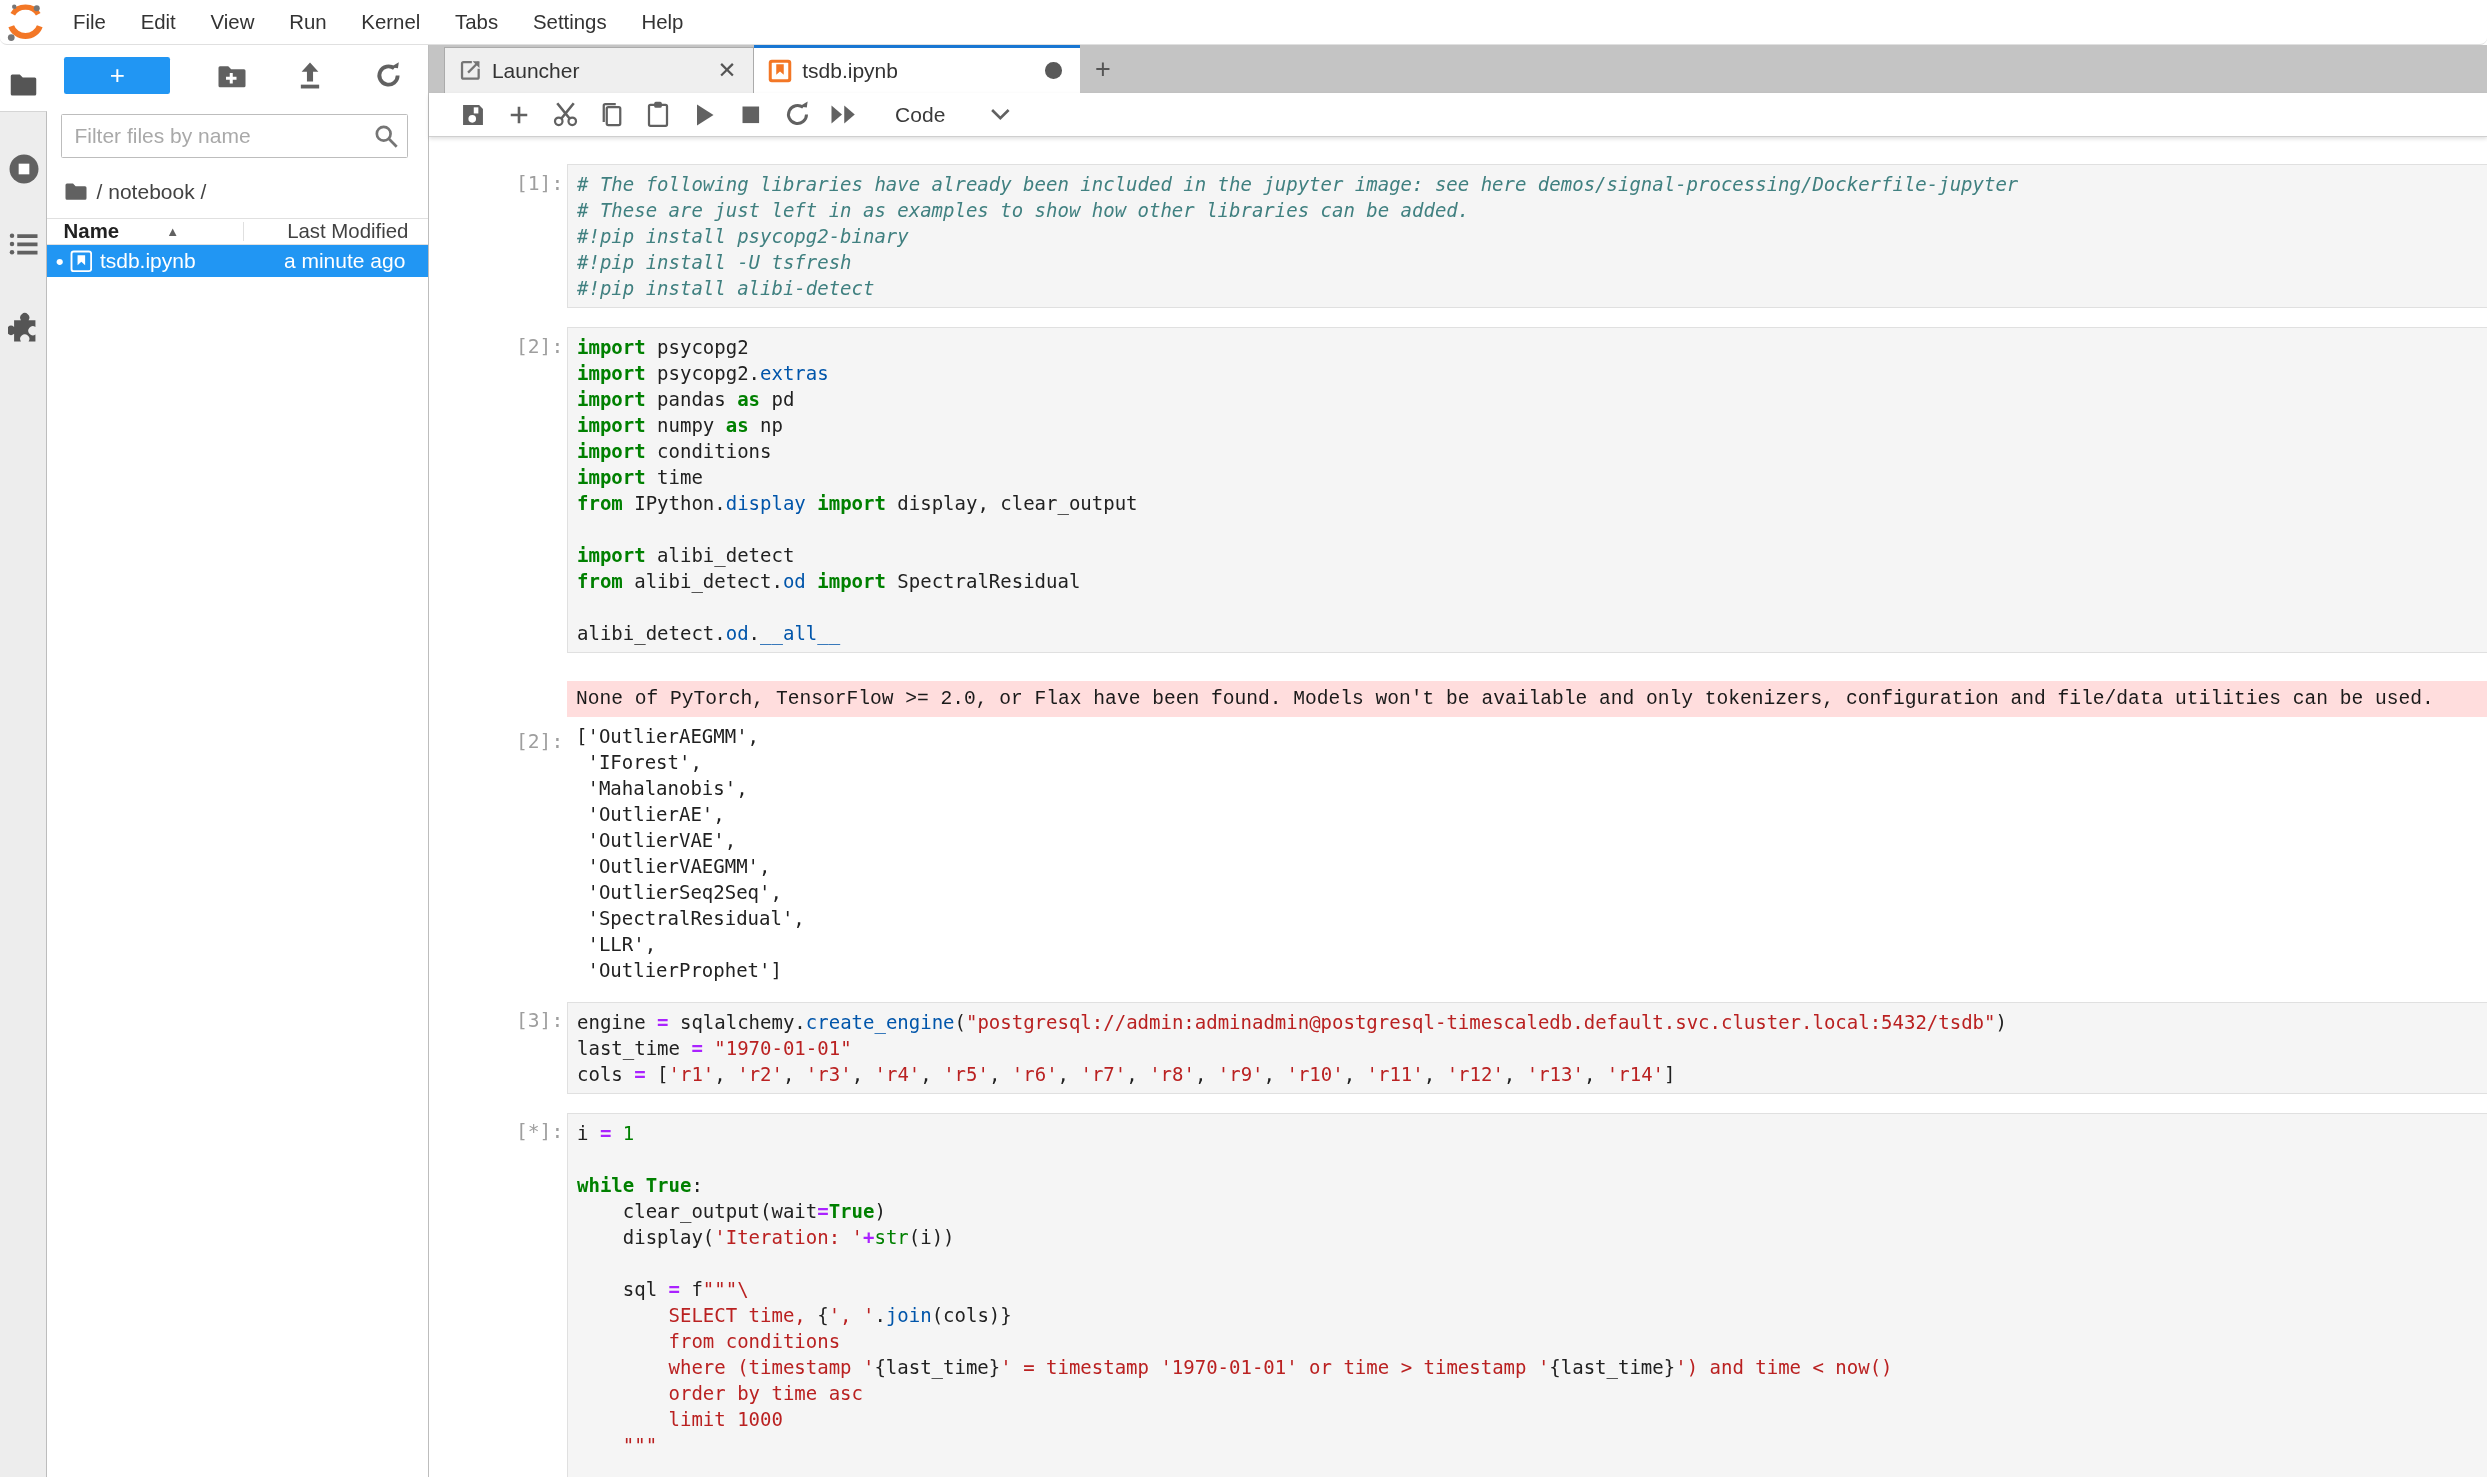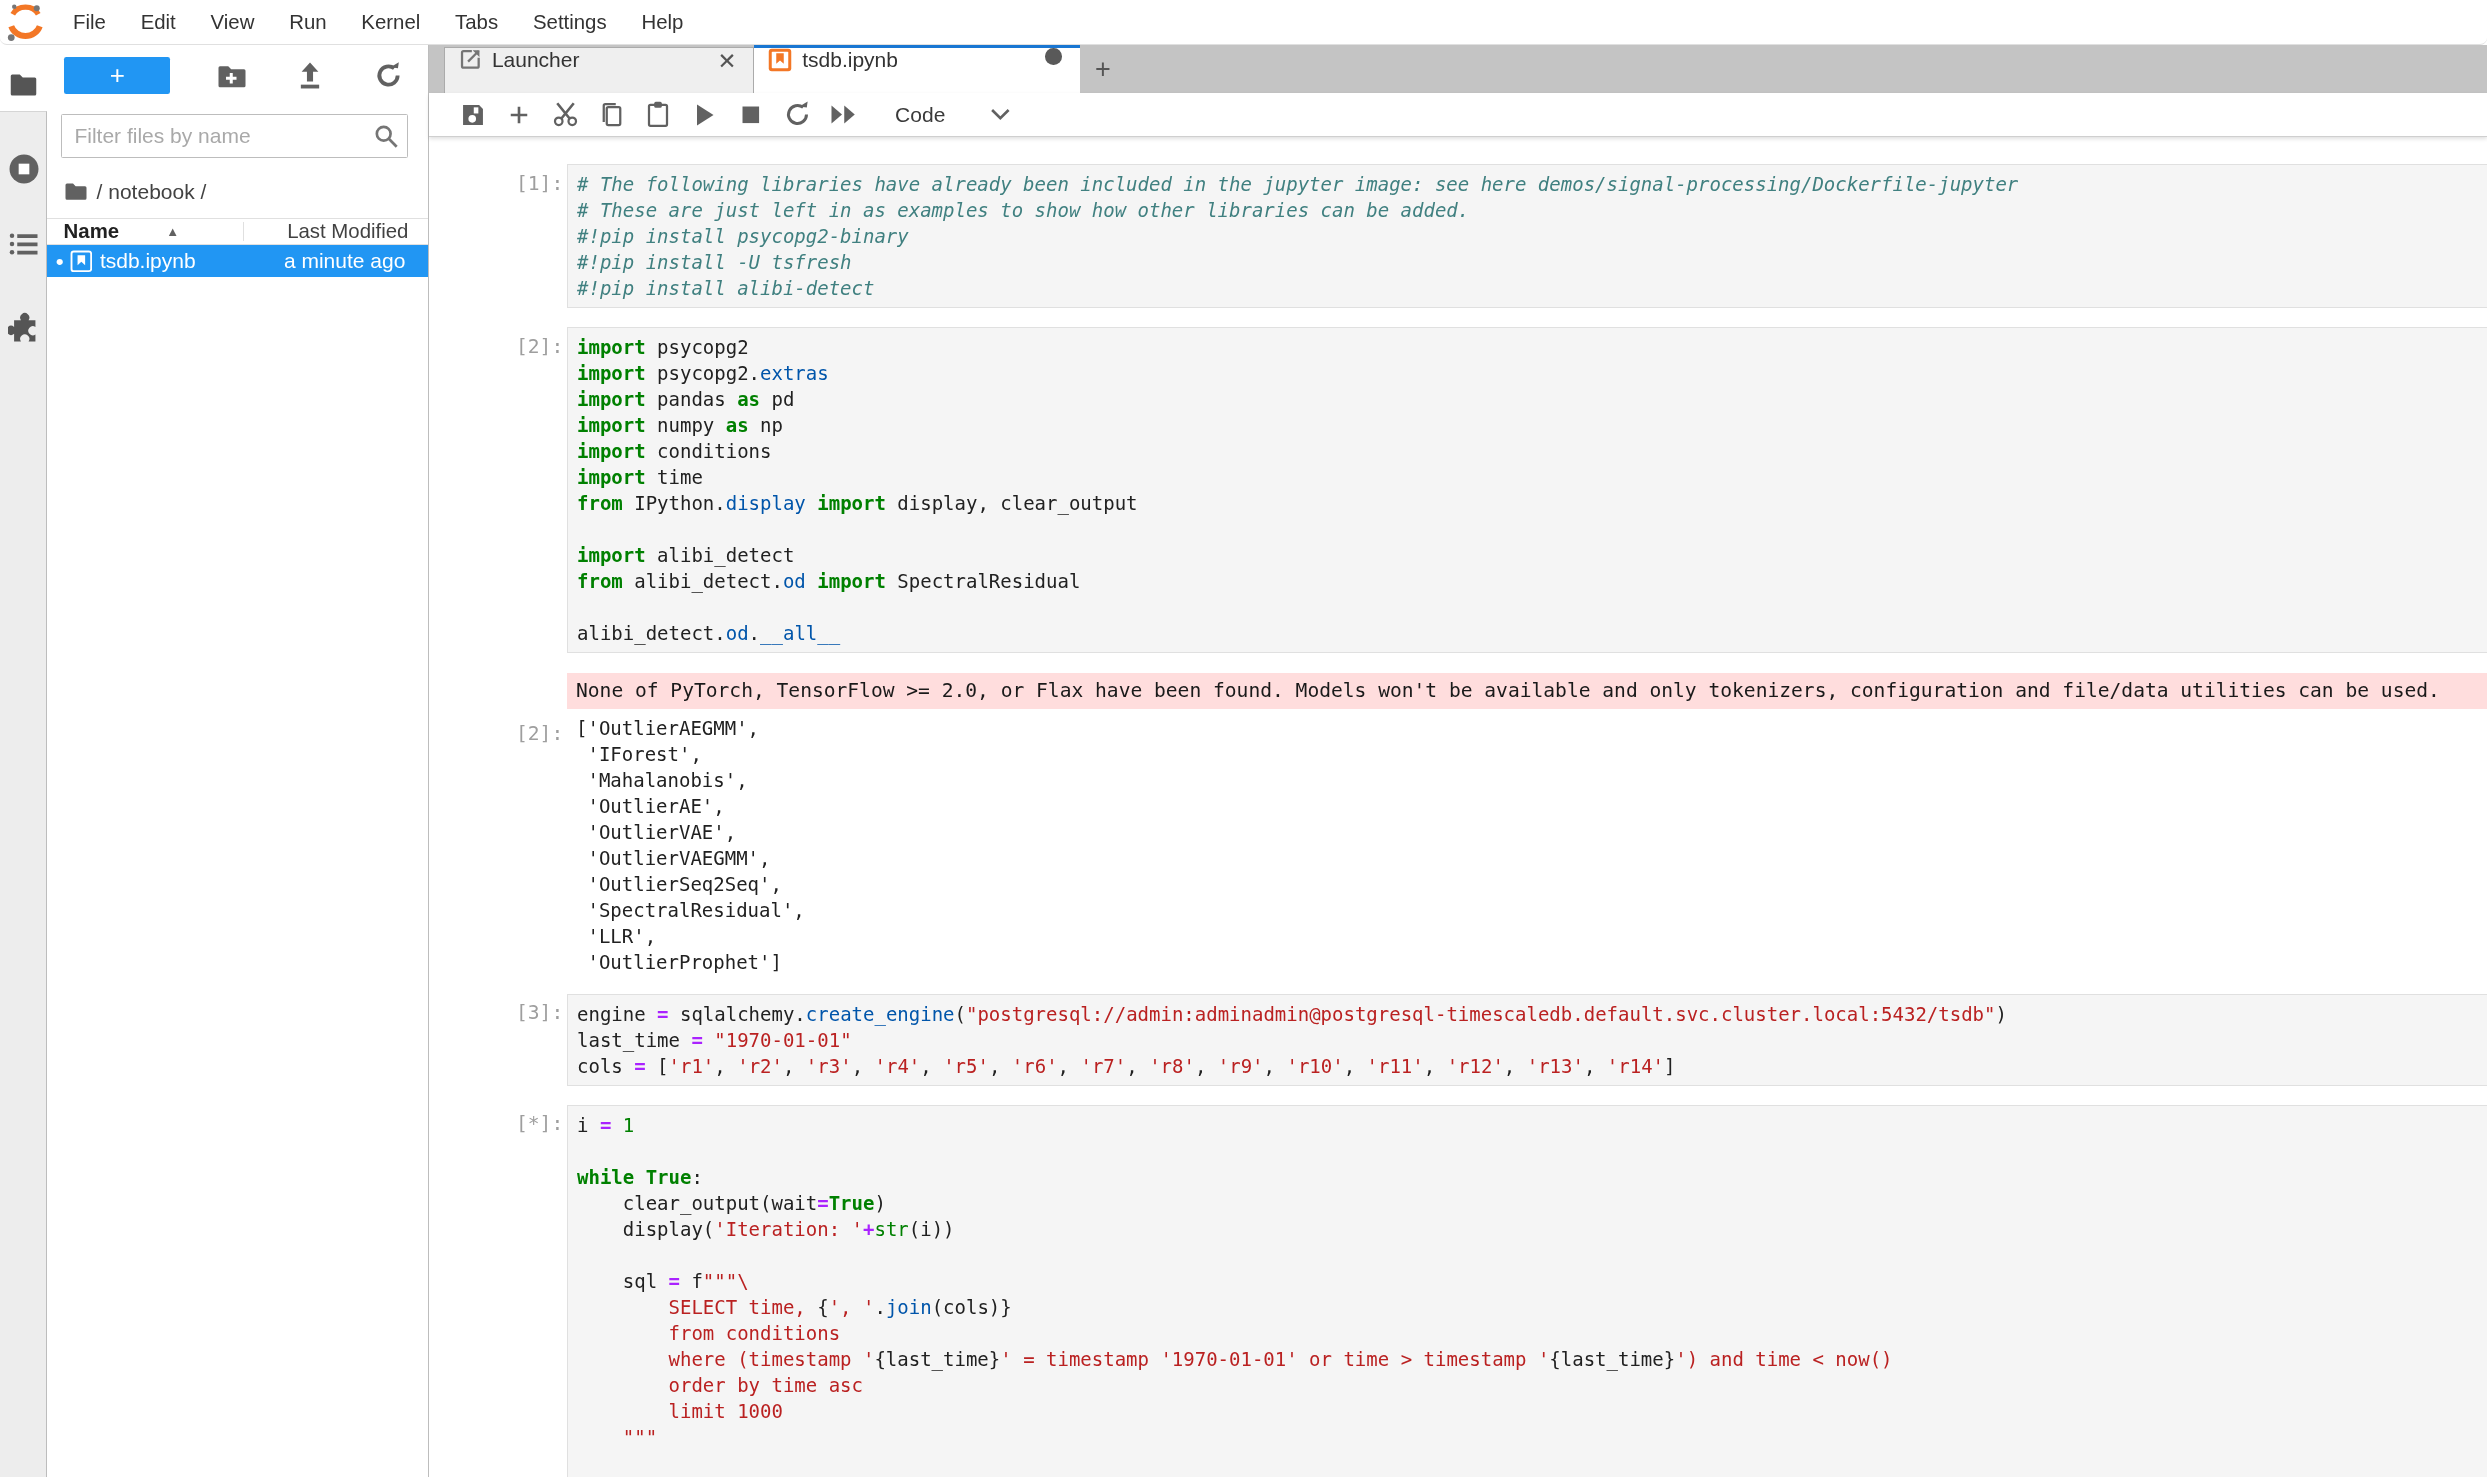--- a/index.html
+++ b/index.html
@@ -49,21 +49,21 @@
   .file-row .dirty-dot { width:19.6px; text-align:center; font-size:22.7px; margin-left:3px; }
   .file-row .fname { margin-left:7.6px; }
   .file-row .fmod { margin-left:auto; padding-right:22.7px; }
 
   
   #content { flex:1; display:flex; flex-direction:column; min-width:0; }
 
   
   #tabbar { height:48px; background:#c4c4c4; flex:none; display:flex; align-items:flex-end;
     padding-left:15px; position:relative; }
-  .tab { display:flex; font-size:21px; color:#333; cursor:pointer; }
+  .tab { display:flex; align-items:center; font-size:21px; color:#333; cursor:pointer; }
   .tab.inactive { height:46px; width:310px; background:#efefef;
     border:0.8px solid #ababab; border-bottom:none; padding:0 13.6px; }
   .tab.active { height:48px; width:326px; background:#fff; border-top:3.8px solid #1976d2;
     padding:0 13.6px; }
   .tab .tlabel { margin-left:10.6px; }
   .tab .close-x { margin-left:auto; color:#555; font-size:22.7px; padding:0 3px; }
   .tab .dirty { margin-left:auto; width:16.6px; height:16.6px; border-radius:50%; background:#595959; margin-right:4.5px; }
   #new-tab-btn { height:48px; display:flex; align-items:center; padding:0 15px;
     font-size:27px; color:#555; cursor:pointer; }
 
@@ -80,21 +80,21 @@
   
   #cells { flex:1; background:#fff; overflow:hidden; padding-top:27px;
     font-family:"DejaVu Sans Mono", monospace; }
   .cell { margin-bottom:19px; }
   .crow { display:flex; padding-left:87px; }
   .prompt { width:51px; flex:none; font-size:19.6px; line-height:26px; color:#9e9e9e;
     padding-top:6.8px; white-space:pre; }
   .editor { flex:1; min-width:0; background:#f5f5f5; border:0.8px solid #e0e0e0;
     margin-right:-1.5px; padding:6px 0 6px 9px; }
   .cl { font-size:19px; line-height:26px; white-space:pre; }
-  .stream-row { margin-top:20px; }
+  .stream-row { margin-top:28px;font-family:Liberation Mono, monospace; }
   .stream { flex:1; min-width:0; background:#ffdddd; margin-right:-1.5px;
     padding:6.8px 0 6.8px 9px; font-size:19.6px; line-height:22.7px; white-space:pre; color:#1a1a1a; }
   .result-row { margin-top:5.3px; }
   .result { flex:1; min-width:0; padding-left:9px; color:#212121; }
 
   
   .t-k { color:#008000; font-weight:bold; }
   .t-o { color:#aa22ff; font-weight:bold; }
   .t-s { color:#ba2121; }
   .t-c { color:#408080; font-style:italic; }

